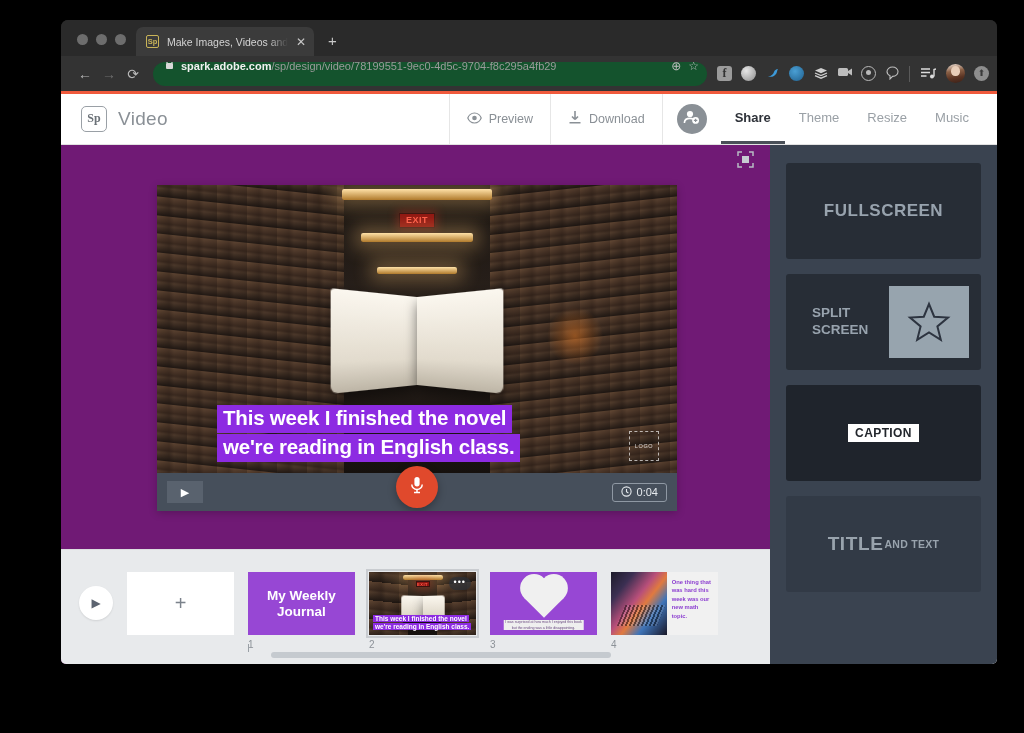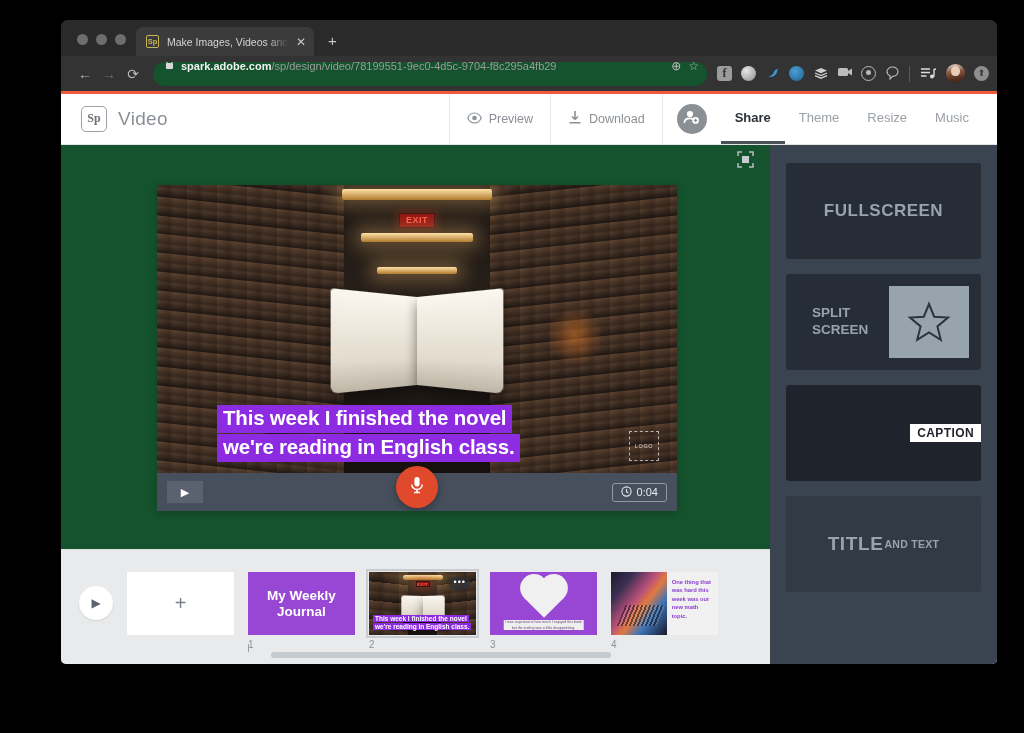--- a/index.html
+++ b/index.html
@@ -151,21 +151,21 @@
   }
   .tabs2 { display: flex; align-items: stretch; padding-right: 14px; }
   .tab2 {
     display: flex; align-items: center; padding: 0 14px;
     color: #9aa0a6; font-size: 13px;
     border-bottom: 3px solid transparent;
   }
   .tab2.active { color: #2e3239; font-weight: bold; border-bottom-color: #4a5058; }
 
   .appbody { display: flex; height: 519px; }
-  .stage { flex: 1; position: relative; background: #14532d; display: flex; flex-direction: column; }
+  .stage { flex: 1; position: relative; background: #701a75; display: flex; flex-direction: column; }
 
   .stagetop { position: relative; height: 404px; }
   .expand { position: absolute; right: 16px; top: 6px; width: 17px; height: 17px; }
 
   
   .videocard {
     position: absolute; left: 96px; top: 40px;
     width: 520px; height: 326px;
     background: #2b2b2b;
     box-shadow: 0 2px 8px rgba(0,0,0,.22);
@@ -358,21 +358,21 @@
   .card.fullscreen { background: #272d36; color: #98a3ae; font-size: 17px; font-weight: bold; letter-spacing: .5px; }
   .card.split2 { background: #272d36; padding: 12px; }
   .card.split2 .lhs {
     width: 53%; height: 100%; display: flex; align-items: center;
     padding-left: 14px; color: #98a3ae; font-size: 13.5px; font-weight: bold; line-height: 1.25;
   }
   .card.split2 .rhs {
     flex: 1; height: 100%; background: #97a4ae;
     display: flex; align-items: center; justify-content: center; color: #2d3440;
   }
-  .card.captioncard { background: #1f242c; justify-content: flex-end; }
+  .card.captioncard { background: #1f242c; }
   .caption-pill {
     background: #fff; color: #22262c; font-size: 12px; font-weight: bold;
     letter-spacing: .4px; padding: 2px 7px;
   }
   .card.titlecard { background: #323a46; gap: 1px; color: #99a3ad; }
   .tc-title { font-size: 19px; font-weight: bold; letter-spacing: .6px; }
   .tc-sub { font-size: 10.5px; font-weight: bold; letter-spacing: .3px; }
 </style>
 </head>
 <body>

